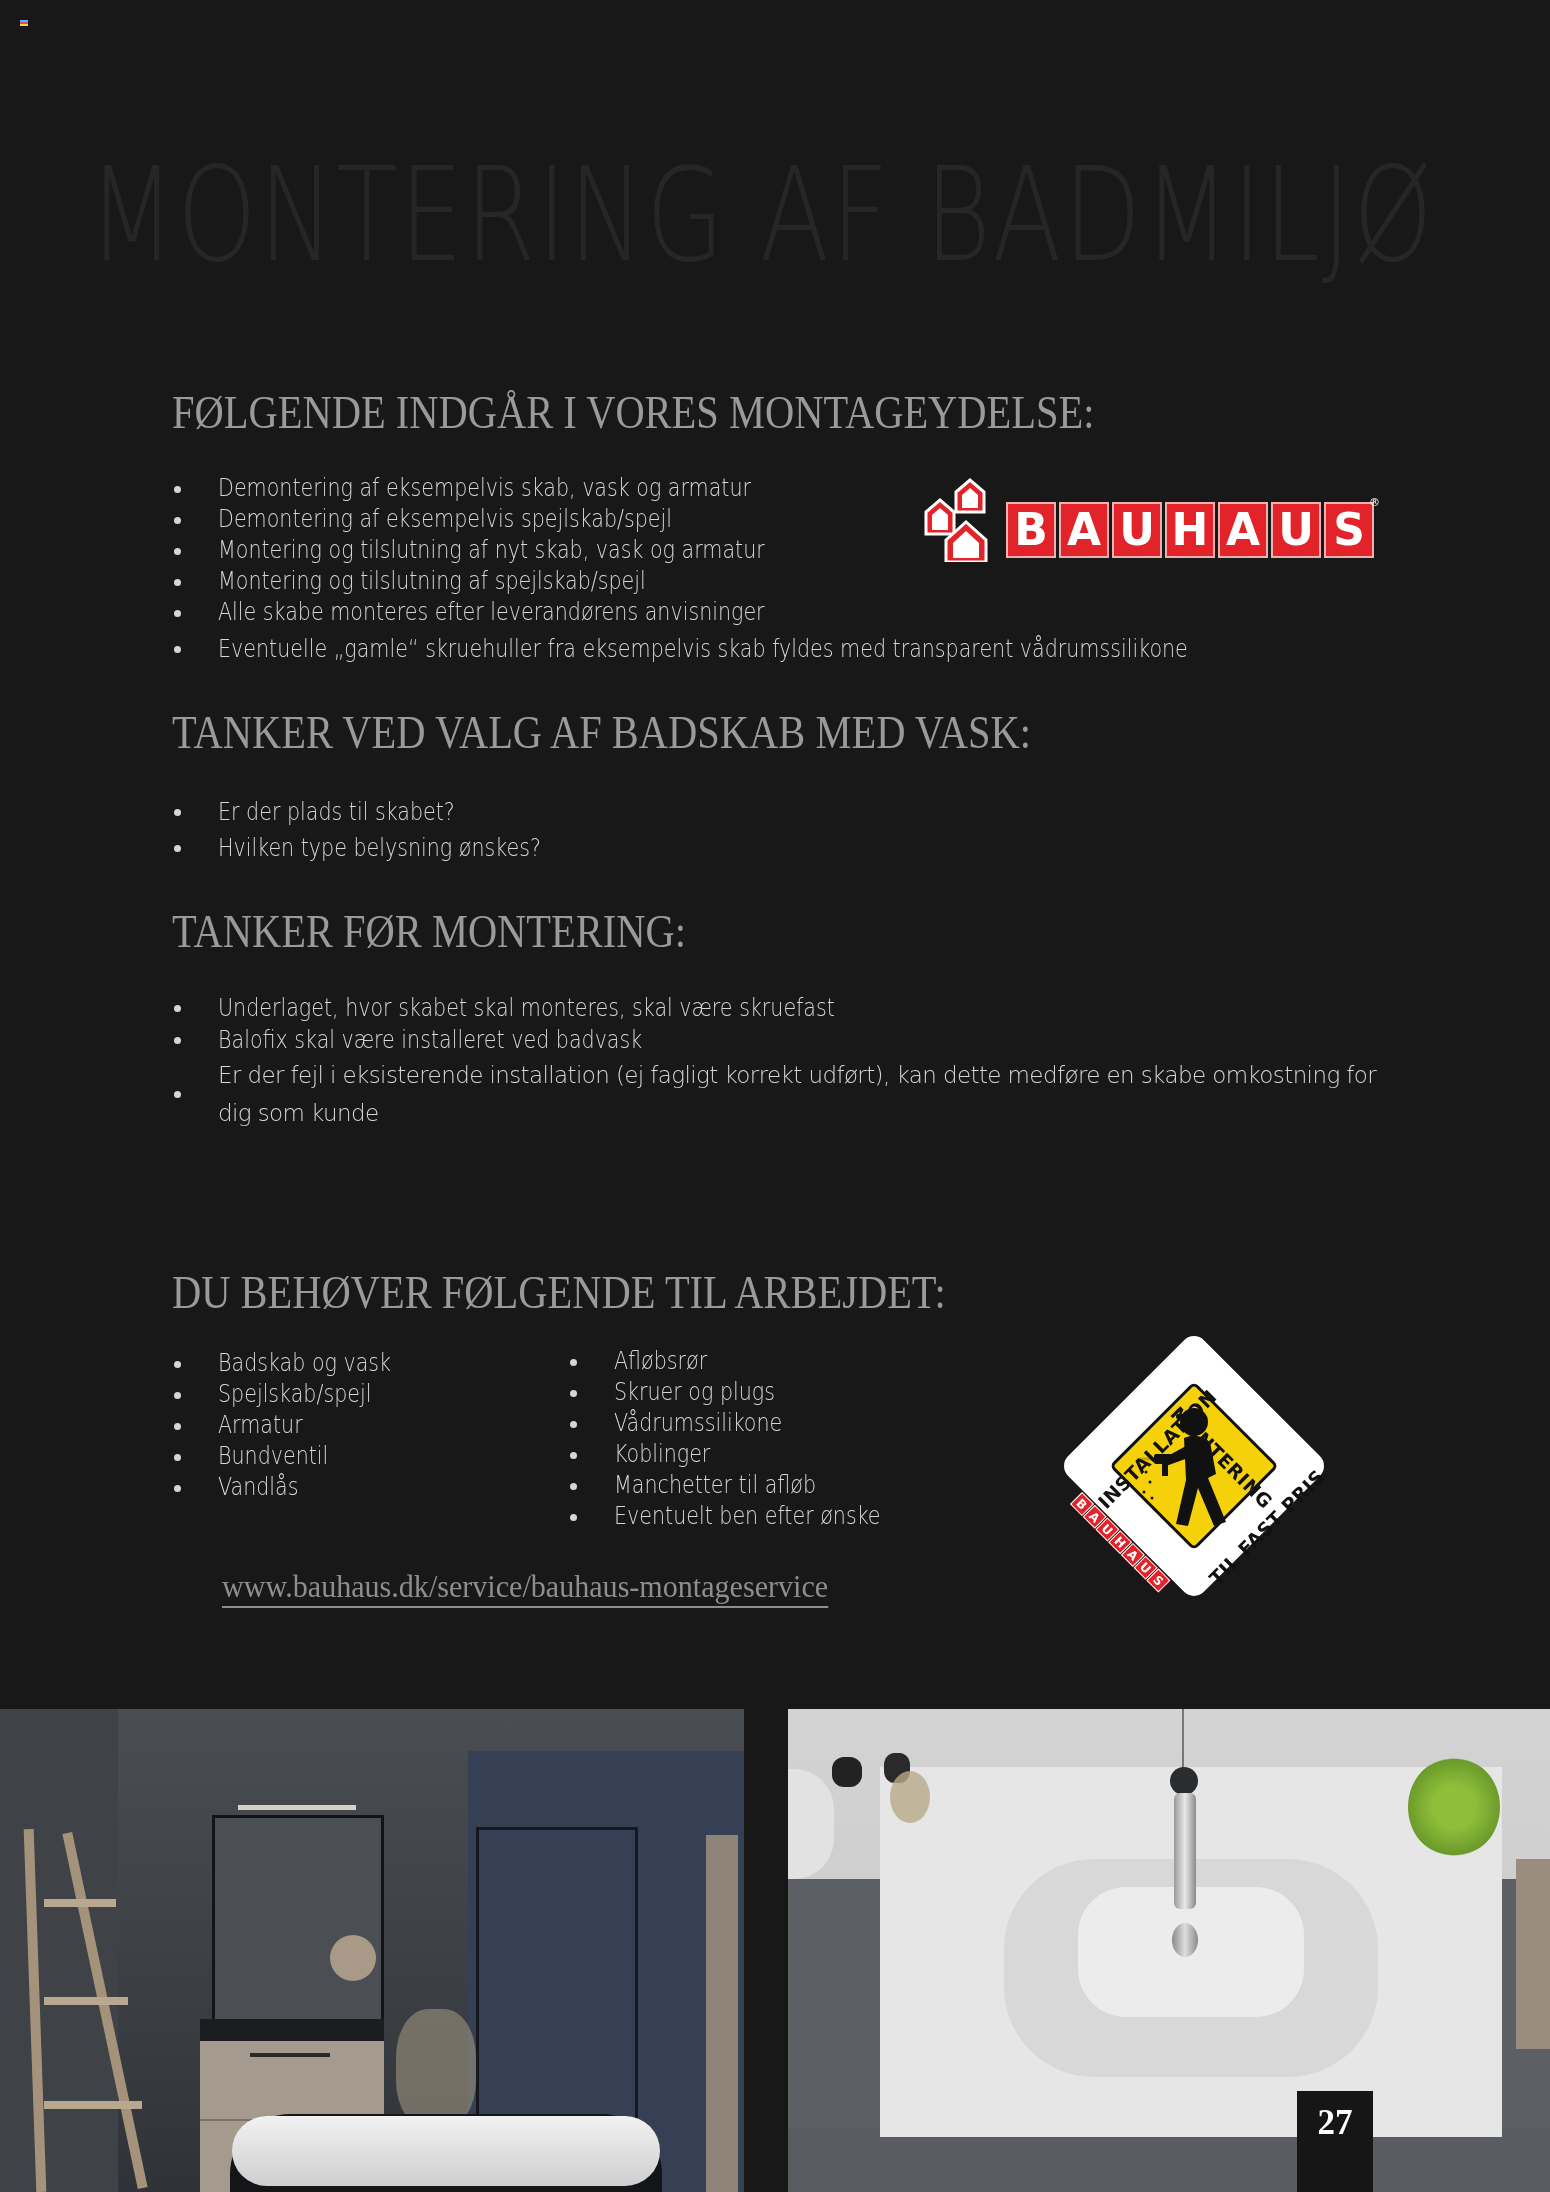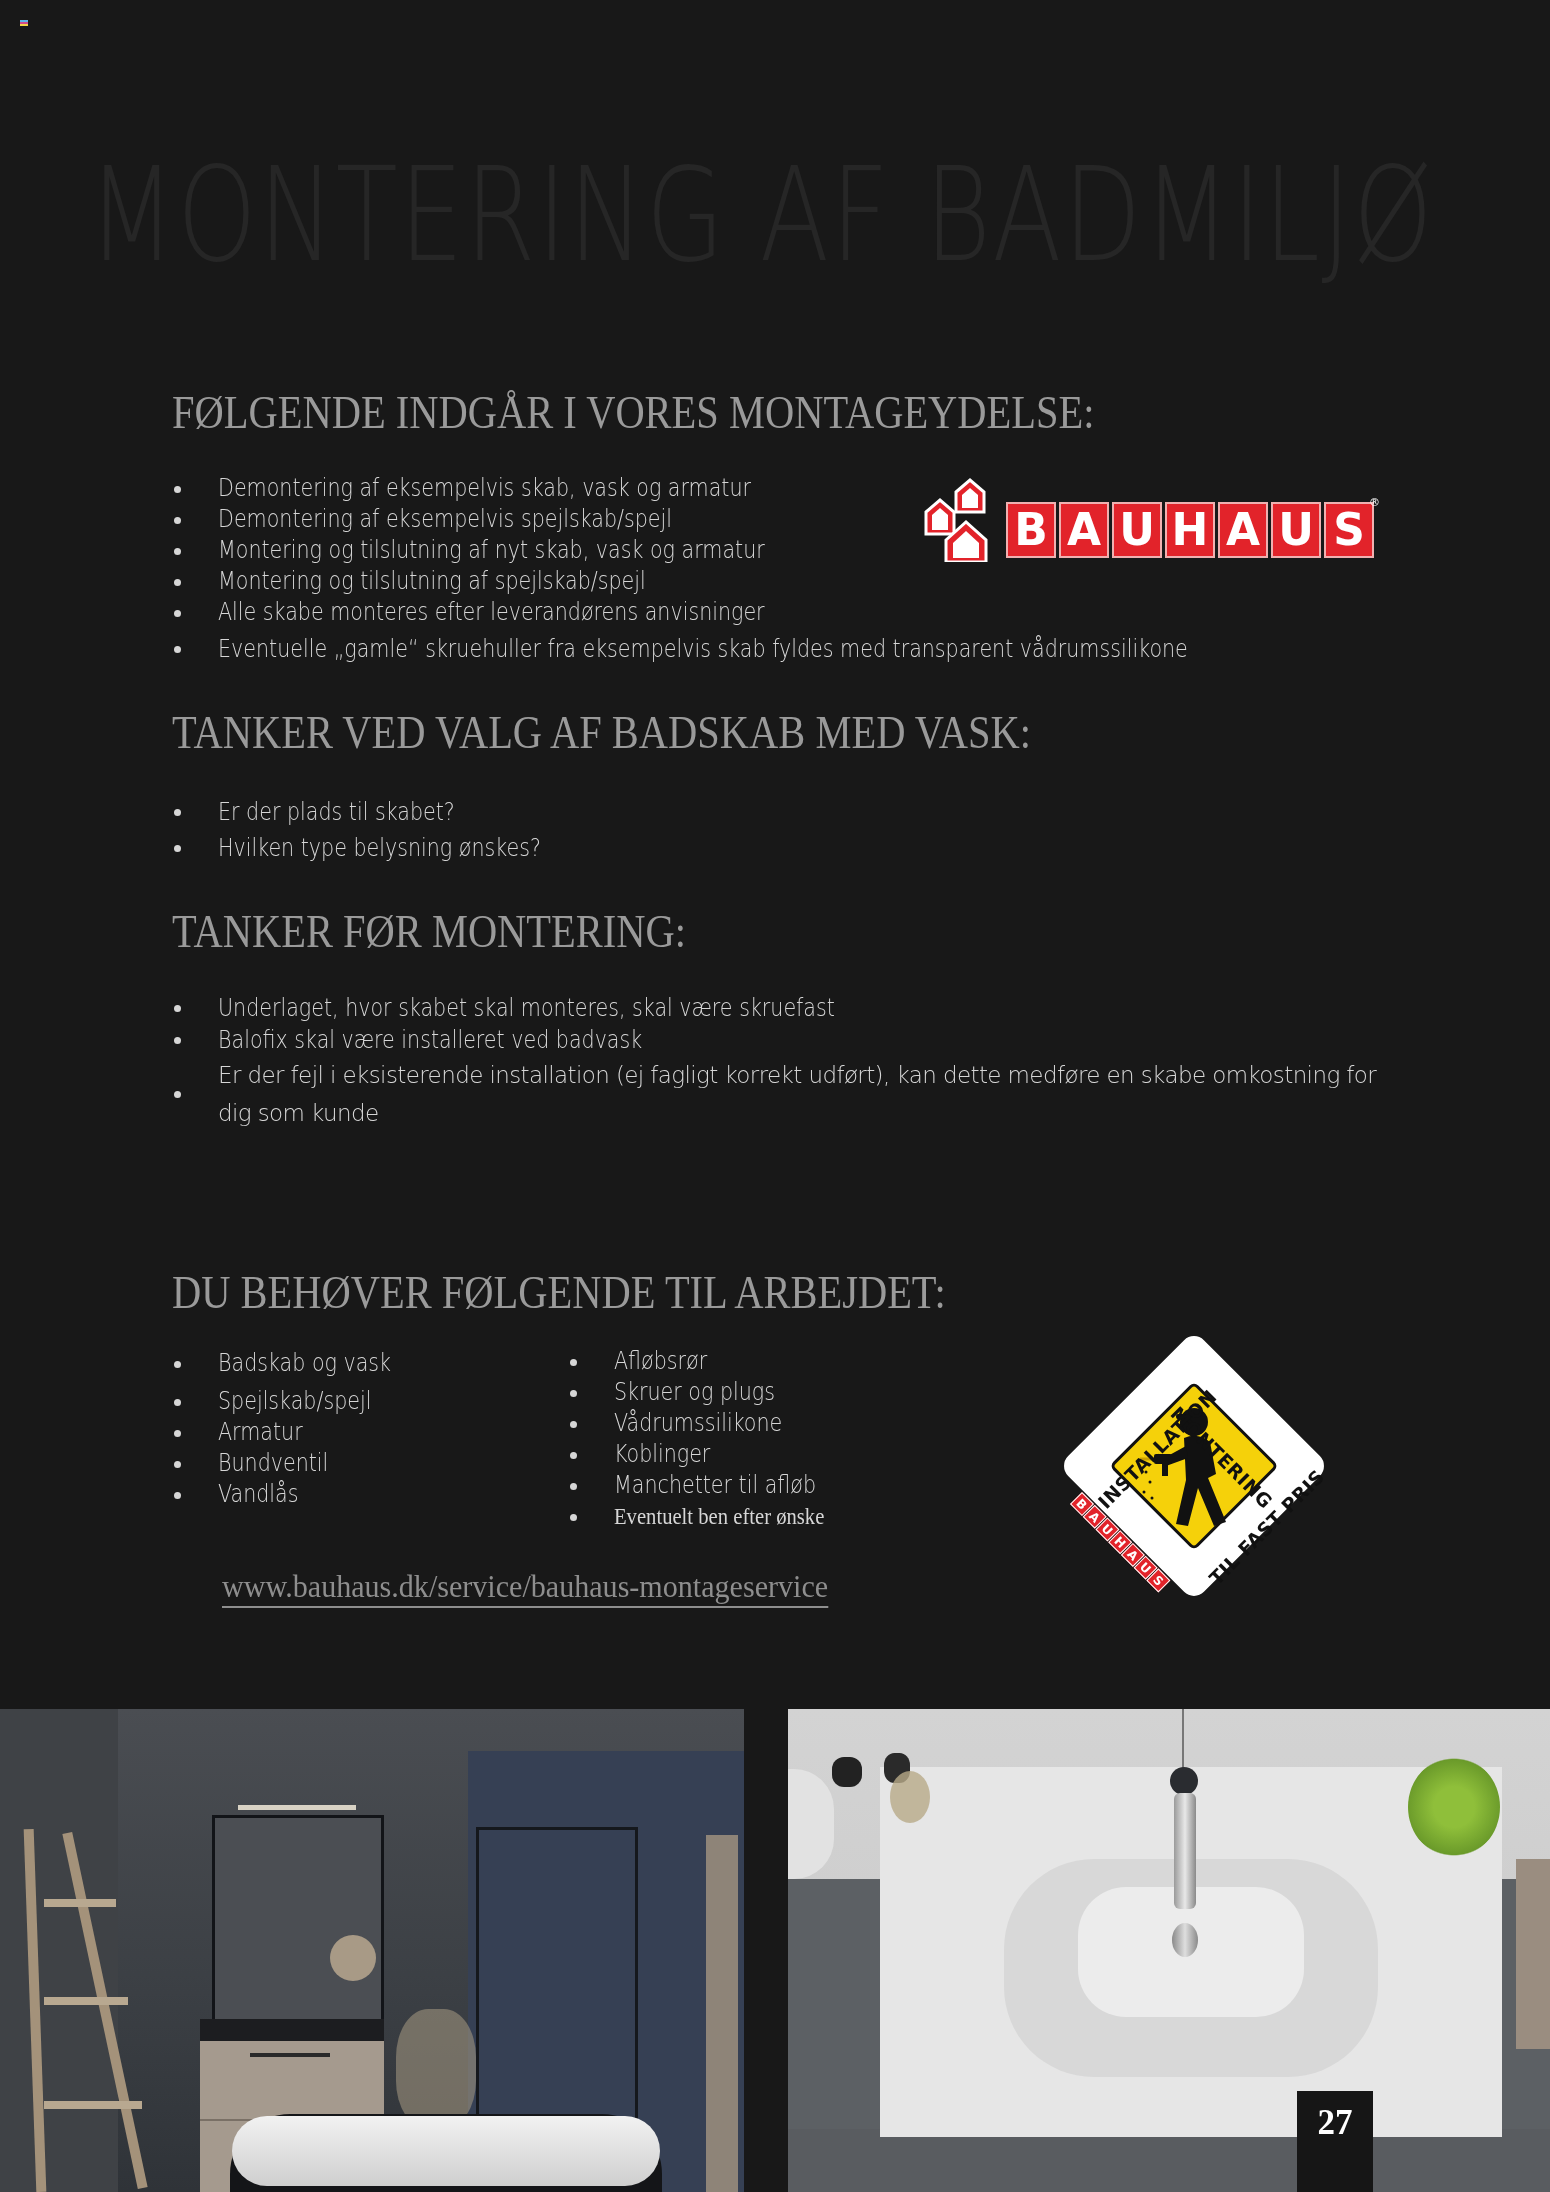--- a/index.html
+++ b/index.html
@@ -154,32 +154,32 @@
   <li style="height:32px;line-height:32px;"><span class="txt">Underlaget, hvor skabet skal monteres, skal være skruefast</span></li>
   <li style="height:32px;line-height:32px;"><span class="txt">Balofix skal være installeret ved badvask</span></li>
   <li class="wrap" style="line-height:38px;">
       <span class="txt">Er der fejl i eksisterende installation (ej fagligt korrekt udført), kan dette medføre en skabe omkostning for dig som kunde</span>
     </li>
 </ul>
 
 <div class="heading" style="top:1268px;">DU BEHØVER FØLGENDE TIL ARBEJDET:</div>
 <ul class="blist" style="left:172px; top:1348px;">
   <li style="height:31px;line-height:31px;"><span class="txt">Badskab og vask</span></li>
-  <li style="height:31px;line-height:31px;margin-top:7px;"><span class="txt">Spejlskab/spejl</span></li>
+  <li style="height:31px;line-height:31px;"><span class="txt">Spejlskab/spejl</span></li>
   <li style="height:31px;line-height:31px;"><span class="txt">Armatur</span></li>
   <li style="height:31px;line-height:31px;"><span class="txt">Bundventil</span></li>
   <li style="height:31px;line-height:31px;"><span class="txt">Vandlås</span></li>
 </ul>
 <ul class="blist" style="left:568px; top:1346px;">
   <li style="height:31px;line-height:31px;"><span class="txt">Afløbsrør</span></li>
   <li style="height:31px;line-height:31px;"><span class="txt">Skruer og plugs</span></li>
   <li style="height:31px;line-height:31px;"><span class="txt">Vådrumssilikone</span></li>
   <li style="height:31px;line-height:31px;"><span class="txt">Koblinger</span></li>
   <li style="height:31px;line-height:31px;"><span class="txt">Manchetter til afløb</span></li>
-  <li style="height:31px;line-height:31px;font-family:Liberation Serif, serif;"><span class="txt">Eventuelt ben efter ønske</span></li>
+  <li style="height:31px;line-height:31px;"><span class="txt">Eventuelt ben efter ønske</span></li>
 </ul>
 
 <div class="badge-wrap">
   <div class="badge-outer"></div>
   <div class="badge-inner"></div>
 
   <svg style="position:absolute;left:78px;top:72px;" width="120" height="130" viewBox="0 0 120 130">
     <g fill="#111">
       <circle cx="58" cy="20" r="14"></circle>
       <rect x="40" y="12" width="10" height="5" rx="2"></rect>

